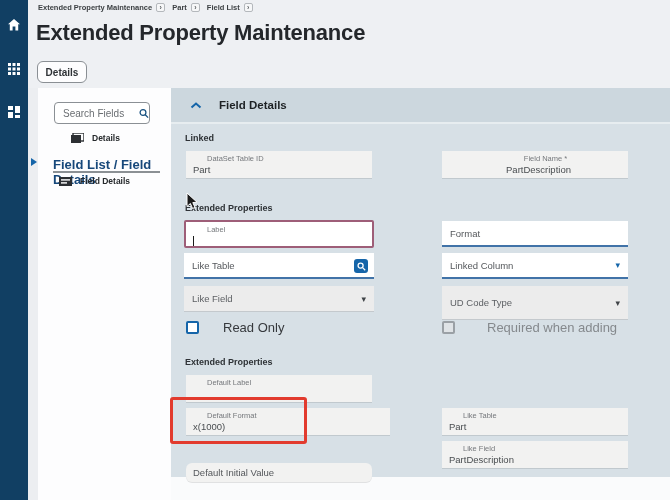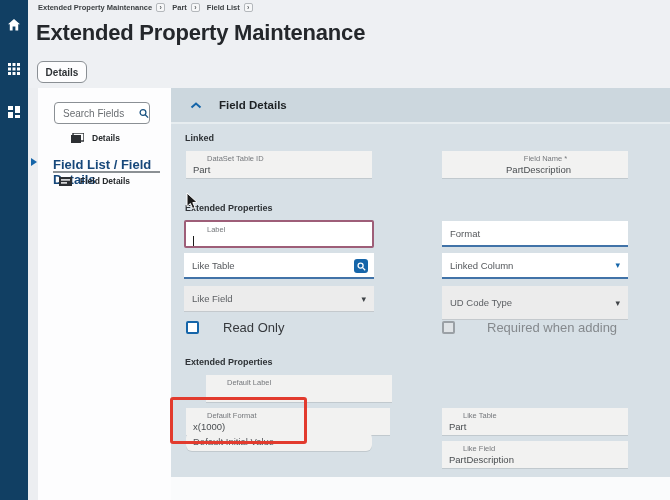--- a/index.html
+++ b/index.html
@@ -210,34 +210,34 @@
     <span class="cb-label dark">Read Only</span>
   </div>
 
   <div class="cb-row" style="left:442px;top:320px;gap:8px;">
     <span class="cb disabled"></span>
     <span class="cb-label muted">Required when adding</span>
   </div>
 
   <div class="sec-head" style="left:185px;top:357px;">Extended Properties</div>
 
-  <div class="fld ro" style="left:186px;top:375px;width:186px;height:27px;margin-left:20px;">
+  <div class="fld ro" style="left:186px;top:375px;width:186px;height:27px;">
     <span class="sl">Default Label</span>
   </div>
 
   <div class="fld ro" style="left:186px;top:408px;width:204px;height:27px;">
     <span class="sl">Default Format</span>
     <span class="val">x(1000)</span>
   </div>
   <div class="fld ro" style="left:442px;top:408px;width:186px;height:27px;">
     <span class="sl">Like Table</span>
     <span class="val">Part</span>
   </div>
 
-  <div class="fld ro" style="left:186px;top:432px;width:186px;height:19px;display:flex;align-items:center;border-radius:6px;">
+  <div class="fld ro" style="left:186px;top:463px;width:186px;height:19px;display:flex;align-items:center;border-radius:6px;">
     <span style="font-size:9.5px;color:#55585c;padding-left:7px;">Default Initial Value</span>
   </div>
   <div class="fld ro" style="left:442px;top:441px;width:186px;height:27px;">
     <span class="sl">Like Field</span>
     <span class="val">PartDescription</span>
   </div>
 
   <div class="red-box"></div>
 
   <svg class="cursor" width="12" height="18" viewBox="0 0 12 18">

